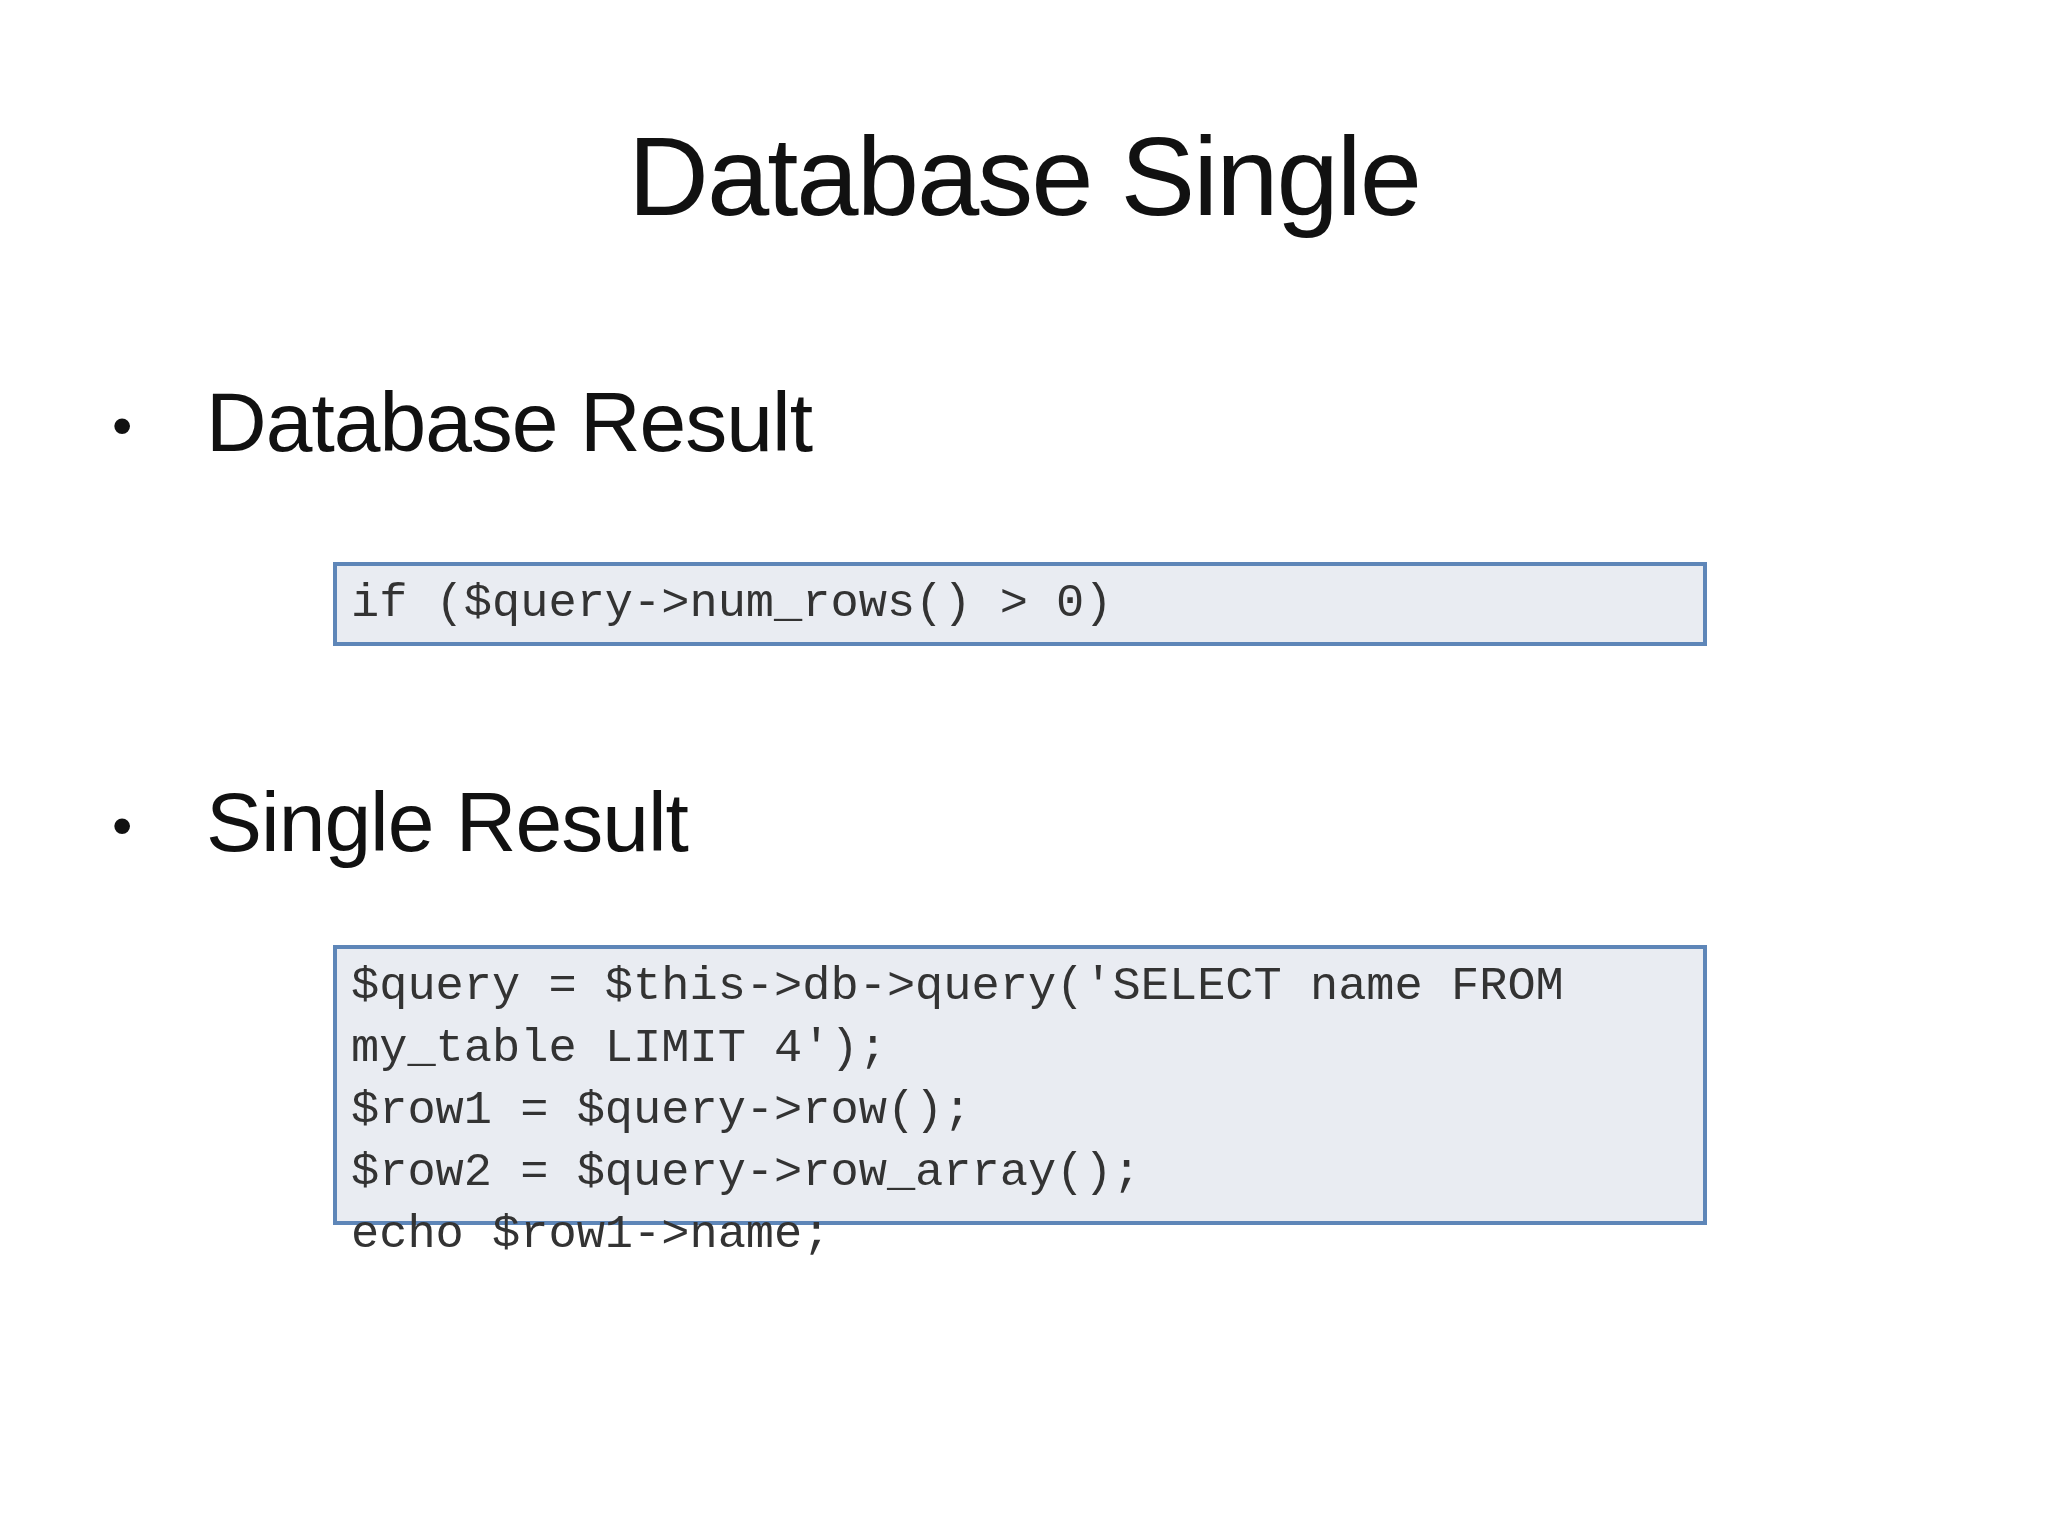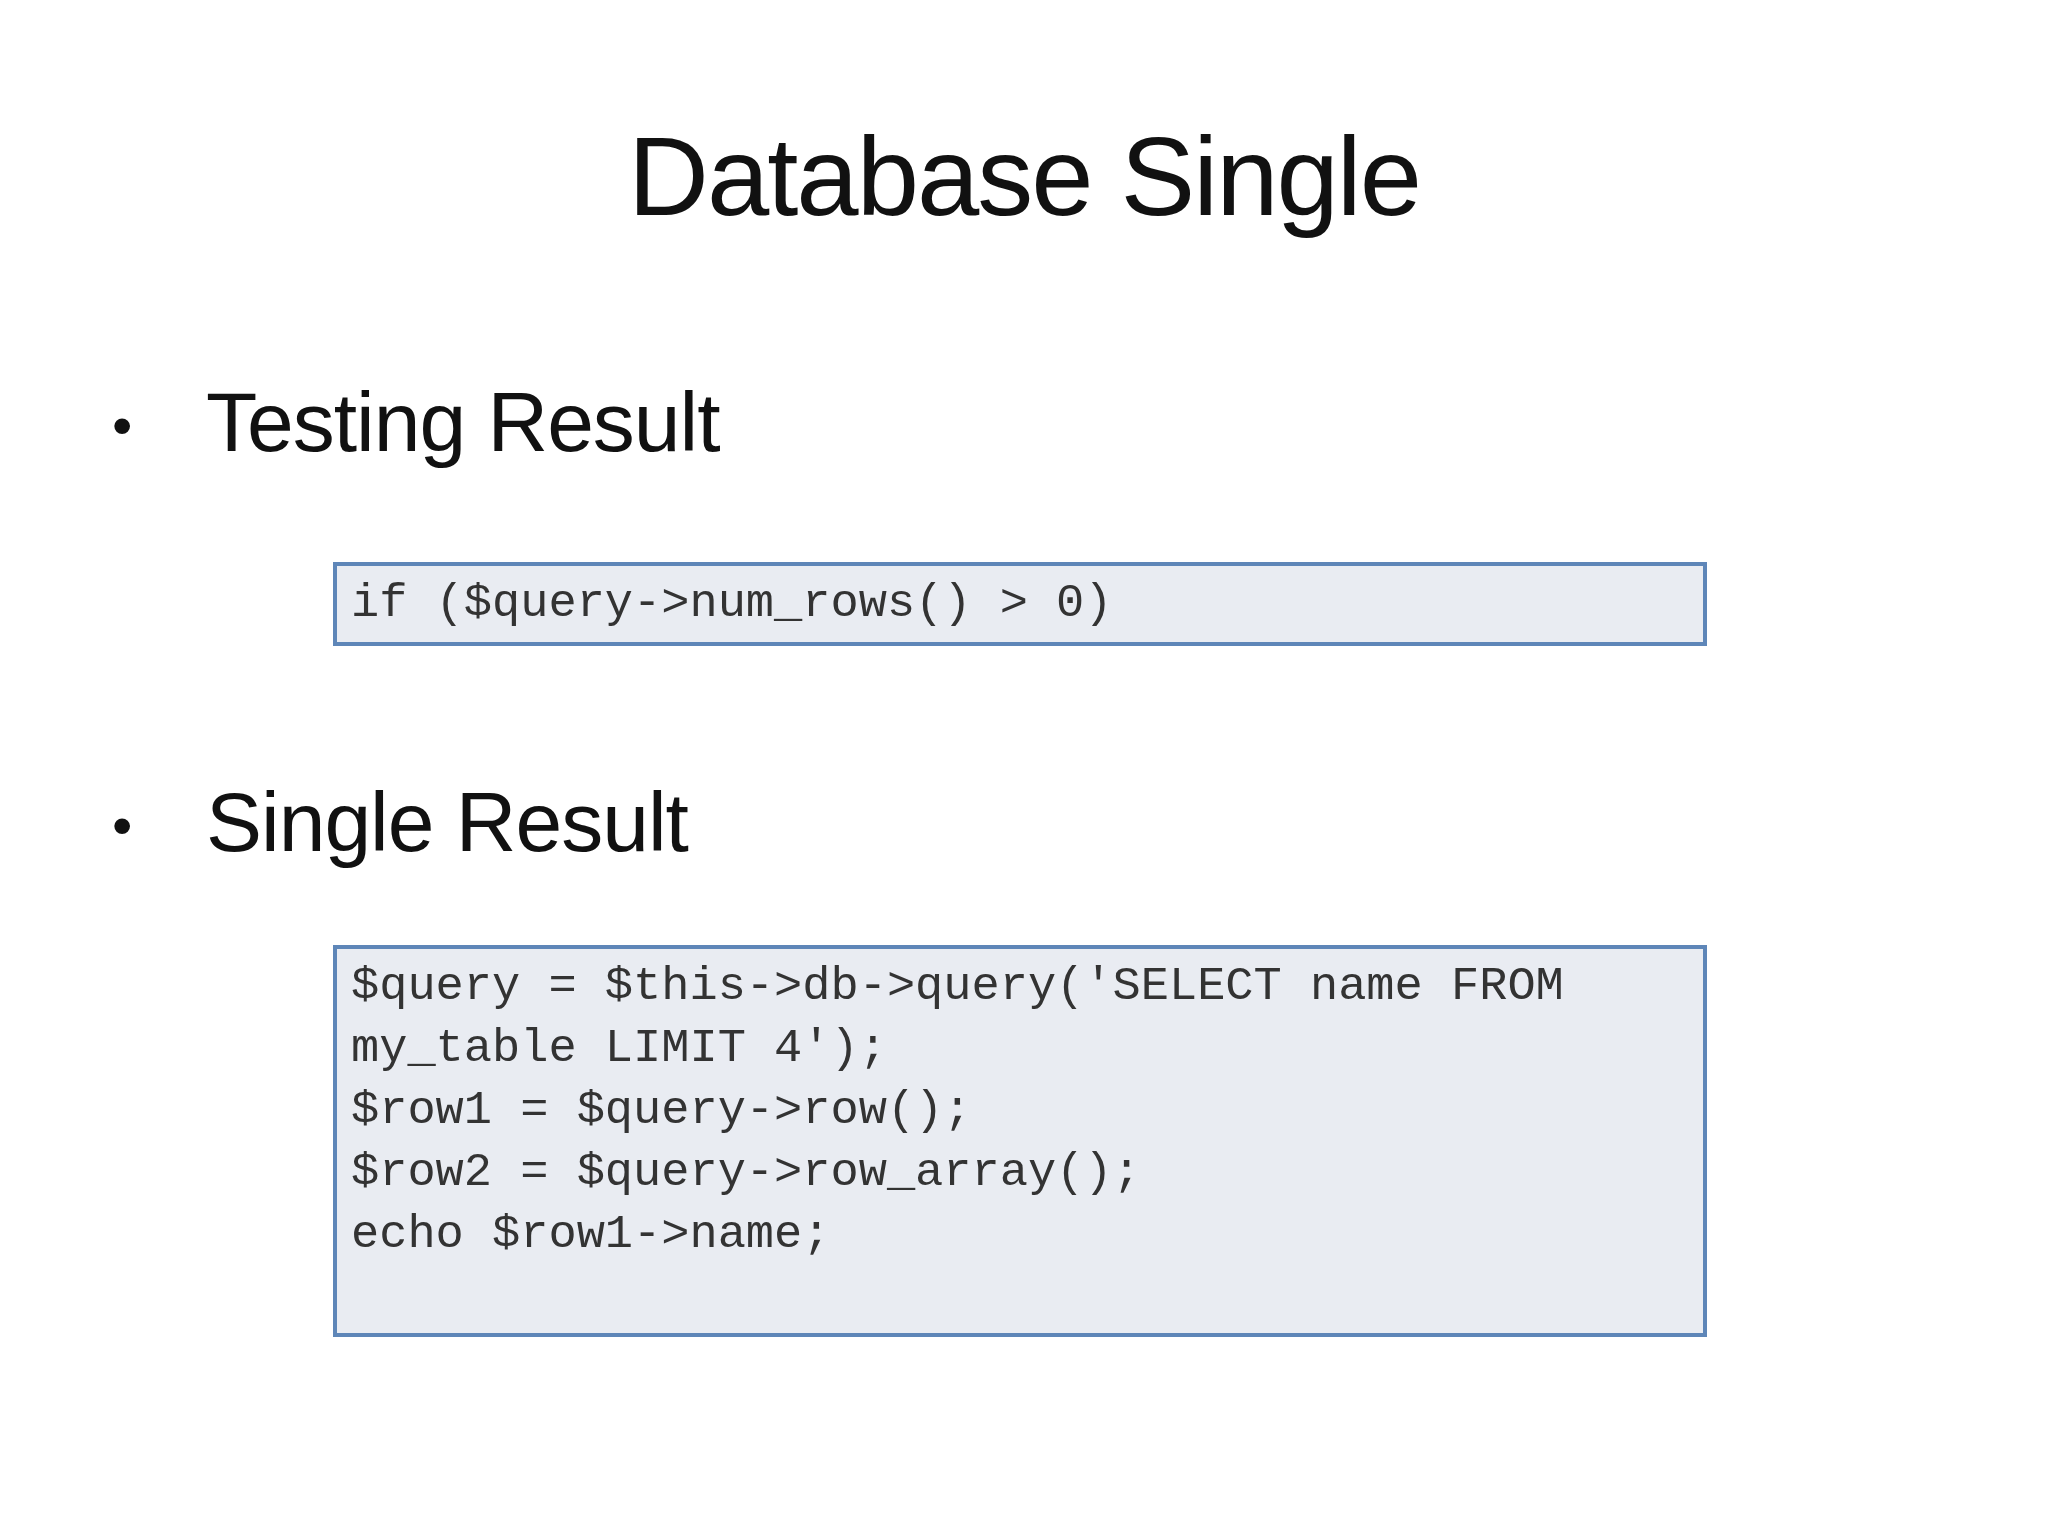--- a/index.html
+++ b/index.html
@@ -66,38 +66,38 @@
     padding: 4px 14px;
   }
   .codebox-1 {
     top: 562px;
     height: 84px;
     display: flex;
     align-items: center;
   }
   .codebox-2 {
     top: 945px;
-    height: 392px;
+    height: 280px;
     padding-top: 7px;
   }
   .code-line {
     line-height: 62px;
     white-space: pre;
   }
 </style>
 </head>
 <body>
 
 <div class="slide">
 
   <h1 class="title">Database Single</h1>
 
   <div class="bullet bullet-1">
     <span class="marker">•</span>
-    <span class="bullet-label">Testing Result</span>
+    <span class="bullet-label">Database Result</span>
   </div>
 
   <div class="codebox codebox-1">
     <div class="code-line">if ($query-&gt;num_rows() &gt; 0)</div>
   </div>
 
   <div class="bullet bullet-2">
     <span class="marker">•</span>
     <span class="bullet-label">Single Result</span>
   </div>

